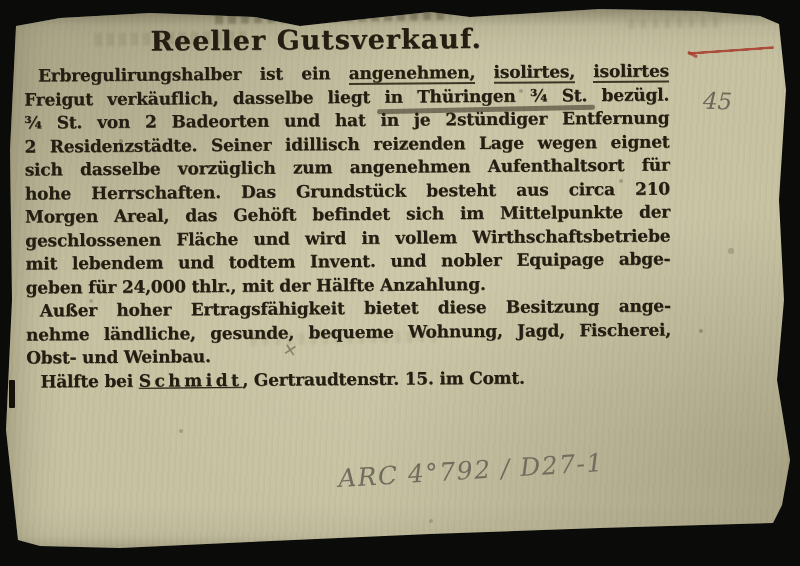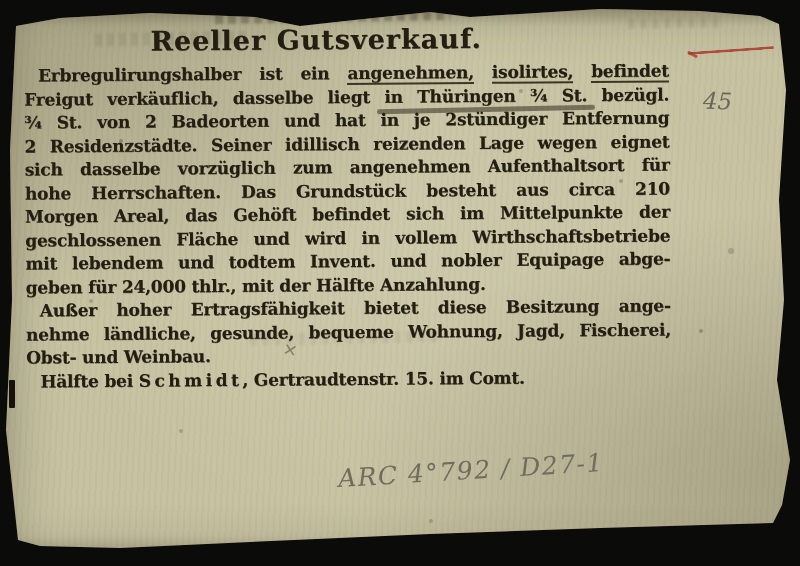--- a/index.html
+++ b/index.html
@@ -19,21 +19,21 @@
     padding-left: 43px;
   }
   .print{position:absolute;left:25px;top:24px;width:645px;color:#241d12;transform:rotate(-0.45deg);
          text-shadow:0.4px 0.4px 0.5px rgba(35,25,12,.55);}
   .title{margin:0 0 7px 0;font-size:27px;font-weight:bold;text-align:center;letter-spacing:1px;
          transform:translateX(-30px);}
   .bl{font-size:17px;font-weight:bold;line-height:23.5px;height:23.5px;white-space:nowrap;letter-spacing:-0.2px;}
   .j{text-align:justify;text-align-last:justify;white-space:normal;}
   .ind{text-indent:14px;}
   .u{border-bottom:2.5px solid rgba(38,28,14,.85);}
-  .spread{letter-spacing:3.5px;}
+  .spread{letter-spacing:3.5px;text-decoration:underline;}
   .pencil{position:absolute;color:#6c6758;font-style:italic;}
   .page-num{left:703px;top:88px;font-size:23px;transform:rotate(2deg);}
   .shelfmark{left:338px;top:456px;font-size:25px;letter-spacing:1.5px;transform:rotate(-3.5deg);color:#716c5d;}
   .red-stroke{position:absolute;left:688px;top:49px;width:86px;height:0;border-top:3.5px solid rgba(168,58,42,.85);
               border-radius:2px;transform:rotate(-4deg);}
   .red-hook{position:absolute;left:687px;top:53px;width:11px;height:3px;background:rgba(168,58,42,.75);
             transform:rotate(28deg);border-radius:2px;}
   .ink-smudge{position:absolute;left:377px;top:107px;width:218px;height:5px;background:rgba(38,28,15,.5);
               border-radius:3px;transform:rotate(-1.2deg);filter:blur(.5px);}
   .bleed{position:absolute;filter:blur(1.2px);transform:rotate(-1deg);
@@ -59,21 +59,21 @@
     <div class="bleed bleed1"></div>
     <div class="bleed bleed2"></div>
     <div class="bleed bleed3"></div>
     <div class="bleed bleed4"></div>
     <div class="specks"></div>
     <div class="edge-ink"></div>
 
     <div class="print">
       <h1 class="title">Reeller Gutsverkauf.</h1>
       <div>
-        <div class="bl j ind"><span>Erbregulirungshalber ist ein </span><span class="u">angenehmen,</span><span> </span><span class="u">isolirtes,</span><span> </span><span class="u">befindet</span></div>
+        <div class="bl j ind"><span>Erbregulirungshalber ist ein </span><span class="u">angenehmen,</span><span> </span><span class="u">isolirtes,</span><span> </span><span class="u">isolirtes</span></div>
         <div class="bl j">Freigut verkäuflich, dasselbe liegt in Thüringen ¾ St. bezügl.</div>
         <div class="bl j">¾ St. von 2 Badeorten und hat in je 2stündiger Entfernung</div>
         <div class="bl j">2 Residenzstädte. Seiner idillisch reizenden Lage wegen eignet</div>
         <div class="bl j">sich dasselbe vorzüglich zum angenehmen Aufenthaltsort für</div>
         <div class="bl j">hohe Herrschaften. Das Grundstück besteht aus circa 210</div>
         <div class="bl j">Morgen Areal, das Gehöft befindet sich im Mittelpunkte der</div>
         <div class="bl j">geschlossenen Fläche und wird in vollem Wirthschaftsbetriebe</div>
         <div class="bl j">mit lebendem und todtem Invent. und nobler Equipage abge-</div>
         <div class="bl">geben für 24,000 thlr., mit der Hälfte Anzahlung.</div>
         <div class="bl j ind">Außer hoher Ertragsfähigkeit bietet diese Besitzung ange-</div>

